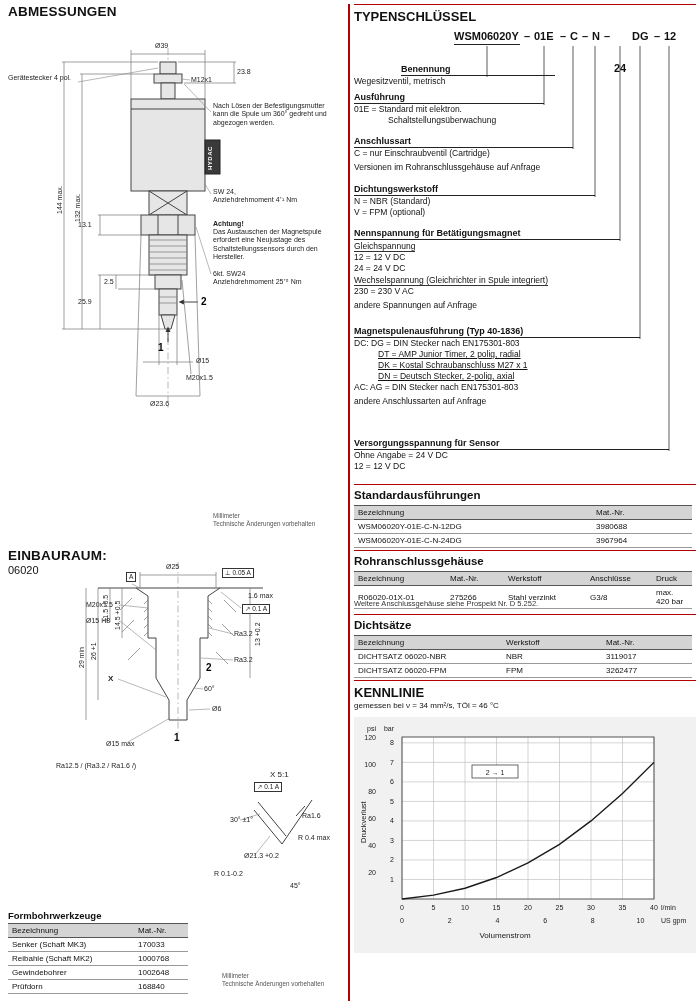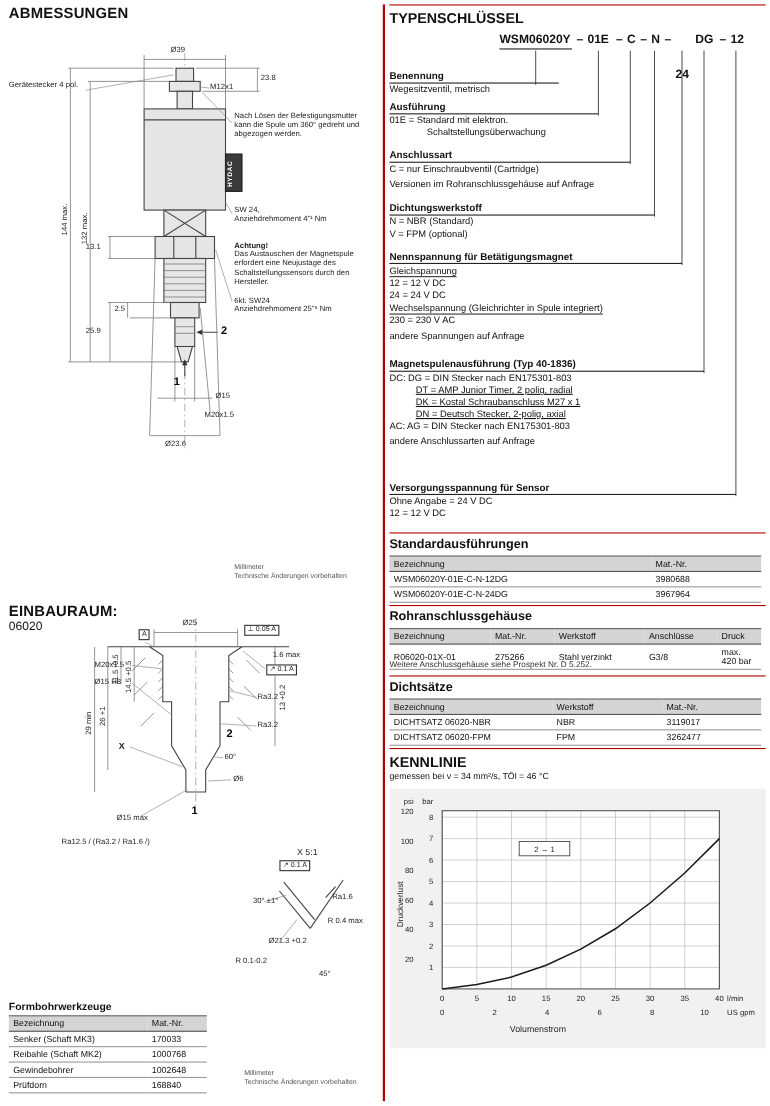--- a/index.html
+++ b/index.html
@@ -38,21 +38,21 @@
   .ts-h{font-size:9px;font-weight:bold;border-bottom:1px solid #222;padding-bottom:1px;}
   .ts-l{font-size:8.5px;line-height:11px;color:#111;}
   .ind{padding-left:24px;text-decoration:underline;}
   .ind2{padding-left:34px;}
   .gap{margin-top:3px;}
   .ts-sub{font-size:8.5px;line-height:12px;}
   .ts-sub span{border-bottom:.8px solid #333;}
   
   #kenn-panel{position:relative;background:#f1f1f1;width:342px;height:236px;margin-top:3px;}
   #kenn-ylabel{position:absolute;left:5px;top:126px;font-size:7.5px;color:#222;}
-  #kenn-xlabel{position:absolute;left:0;top:214px;width:270px;text-align:center;font-size:8px;color:#222;}
+  #kenn-xlabel{position:absolute;left:16px;top:214px;width:270px;text-align:center;font-size:8px;color:#222;}
   .tk{font-size:7px;fill:#222;font-family:"Liberation Sans",sans-serif;}
 </style>
 </head>
 <body>
 
 <div id="divider"></div>
 
 <div id="col-left" class="col">
 
   <div class="h1 abs" style="left:0;top:4px;">ABMESSUNGEN</div>
@@ -290,21 +290,21 @@
     <span class="code-seg" style="left:228px;">–</span>
     <span class="code-seg" style="left:238px;">N</span>
     <span class="code-seg" style="left:250px;">–</span>
     <span class="code-seg" style="left:260px;margin-top:32px;">24</span>
     <span class="code-seg" style="left:278px;">DG</span>
     <span class="code-seg" style="left:300px;">–</span>
     <span class="code-seg" style="left:310px;">12</span>
     <div id="code-underline"></div>
 
     <div class="ts-sec" style="top:36px;width:342px;">
-      <div class="ts-h" style="width:154px;">Benennung</div>
+      <div class="ts-h" style="width:154px;margin-left:47px;">Benennung</div>
       <div class="ts-l">Wegesitzventil, metrisch</div>
     </div>
     <div class="ts-sec" style="top:64px;width:342px;">
       <div class="ts-h" style="width:190px;">Ausführung</div>
       <div class="ts-l">01E  =  Standard mit elektron.</div>
       <div class="ts-l ind2">Schaltstellungsüberwachung</div>
     </div>
     <div class="ts-sec" style="top:108px;width:342px;">
       <div class="ts-h" style="width:219px;">Anschlussart</div>
       <div class="ts-l">C  =  nur Einschraubventil (Cartridge)</div>

